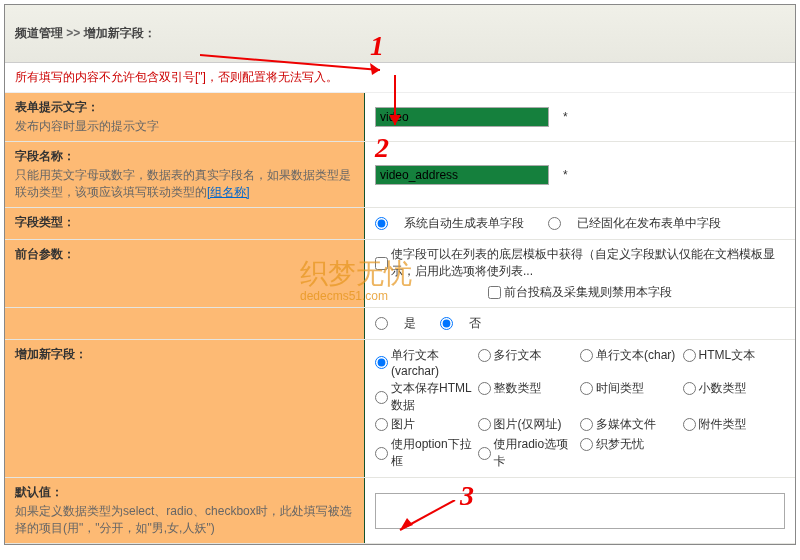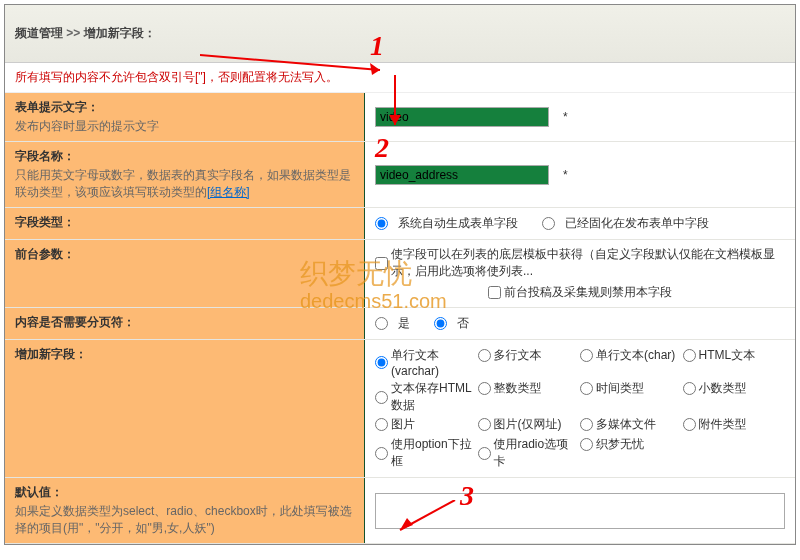--- a/index.html
+++ b/index.html
@@ -9,30 +9,30 @@
 .header .arrow { color: #666; }
 .warn { color: #c00; padding: 6px 10px; border-bottom: 1px solid #eee; }
 .row { display: flex; border-bottom: 1px solid #e5e5e0; min-height: 32px; }
 .row .label { width: 360px; padding: 6px 10px; background: #fdba74; border-right: 1px solid #14532d; }
 .row .label .title { font-weight: bold; color: #333; }
 .row .label .desc { color: #666; margin-top: 2px; }
 .row .label .link { color: #06c; text-decoration: underline; }
 .row .field { flex: 1; padding: 6px 10px; display: flex; align-items: center; flex-wrap: wrap; gap: 4px 10px; }
 .yellow-input { background: #15803d; border: 1px solid #aaa; padding: 2px 4px; width: 174px; font-family: inherit; font-size: 12px; }
 .star { color: #333; margin-left: 4px; }
-.radio-group label { margin-right: 14px; display: inline-flex; align-items: center; gap: 10px; }
+.radio-group label { margin-right: 14px; display: inline-flex; align-items: center; gap: 16px; }
 .chk { display: inline-flex; align-items: center; gap: 3px; }
 .textarea { width: 100%; height: 36px; border: 1px solid #aaa; resize: none; font-family: inherit; }
 .grid { display: flex; flex-wrap: wrap; }
 .grid .col { width: 25%; padding: 1px 0; }
 
 .anno { position: absolute; pointer-events: none; color: #e00; font-size: 28px; font-weight: bold; font-style: italic; font-family: "Comic Sans MS", cursive; }
 .arrow-svg { position: absolute; pointer-events: none; }
 .watermark { position: absolute; left: 300px; top: 259px; font-size: 28px; color: rgba(230,150,30,0.7); font-weight: normal; pointer-events: none; line-height: 1.1; }
-.watermark .sub { font-size: 20px; color: rgba(230,150,30,0.8); }
+.watermark .sub { font-size: 12px; color: rgba(230,150,30,0.8); }
 </style>
 </head>
 <body>
 
 <div class="container">
   <div class="header">
     <span>频道管理</span>
     <span class="arrow">&gt;&gt;</span>
     <span>增加新字段：</span>
   </div>
@@ -87,21 +87,20 @@
         </label>
       <label class="chk">
           <input type="checkbox" style="">
           <span>前台投稿及采集规则禁用本字段</span>
         </label>
     </div>
   </div>
 
   <div class="row">
     <div class="label">
-      <div class="title">内容是否需要分页符：</div>
     </div>
     <div class="field radio-group">
       <label>
           <input type="radio" style="">
           <span>是</span>
         </label>
       <label>
           <input type="radio" checked="" style="">
           <span>否</span>
         </label>

